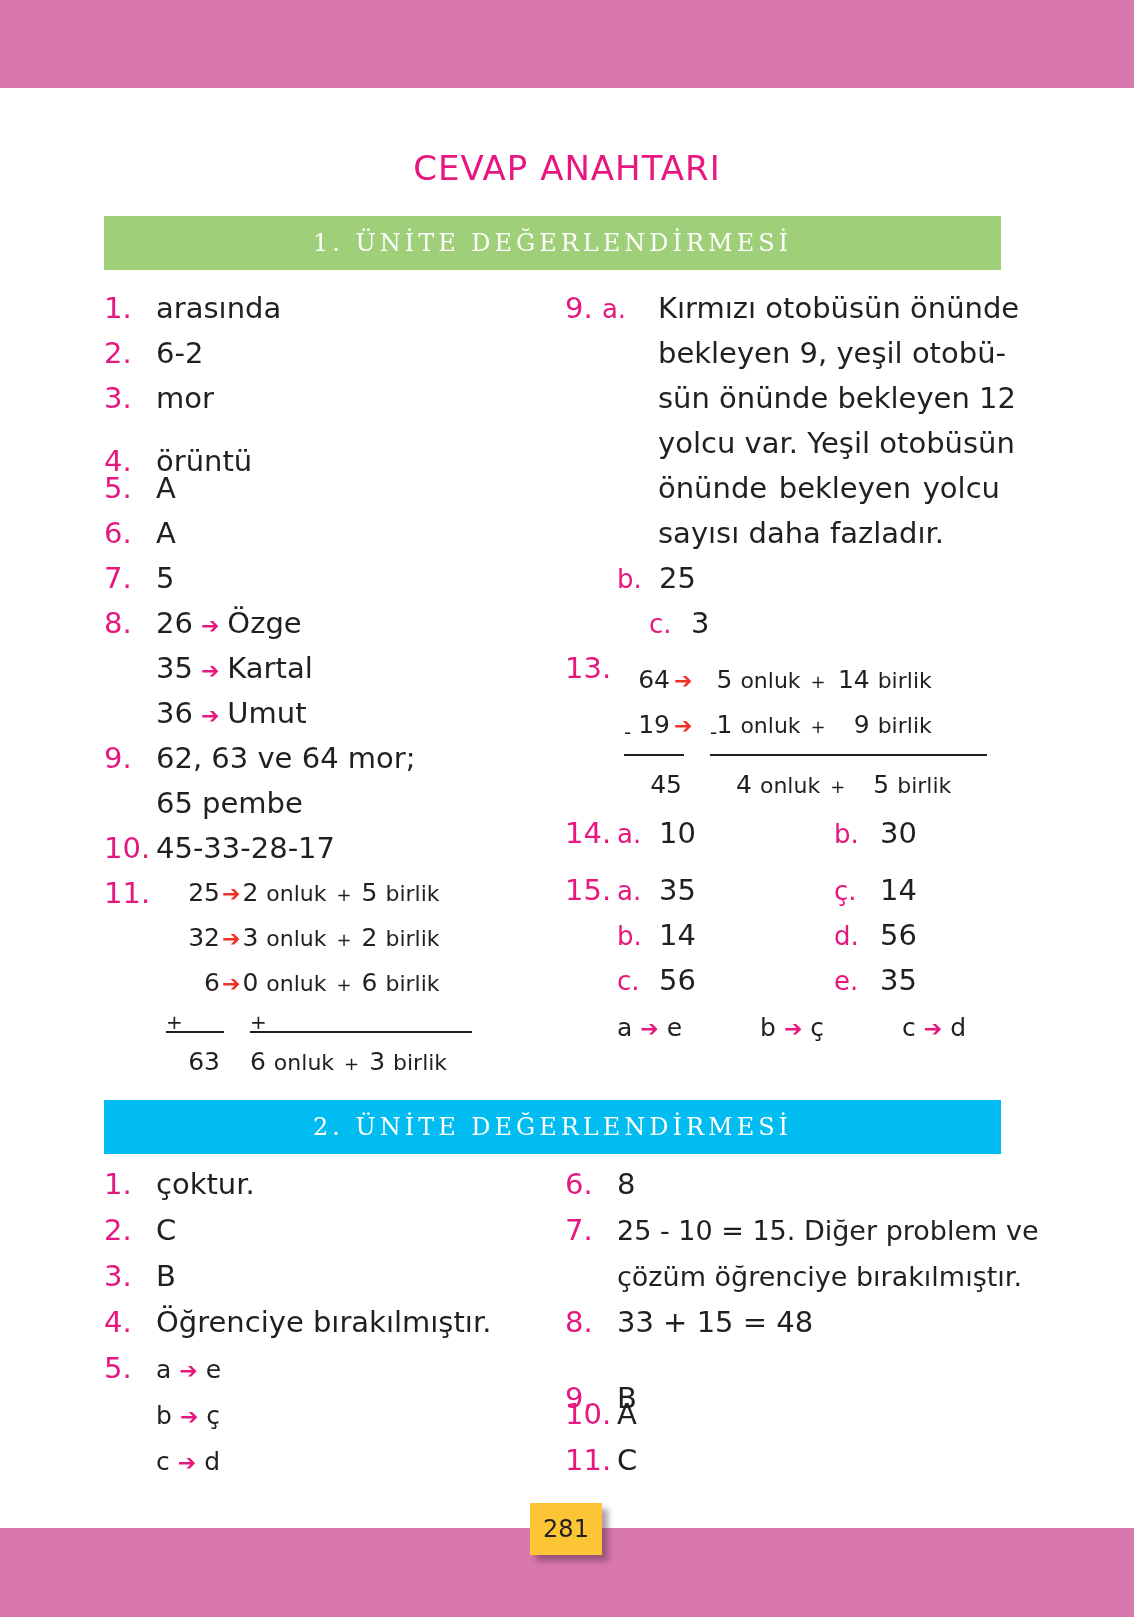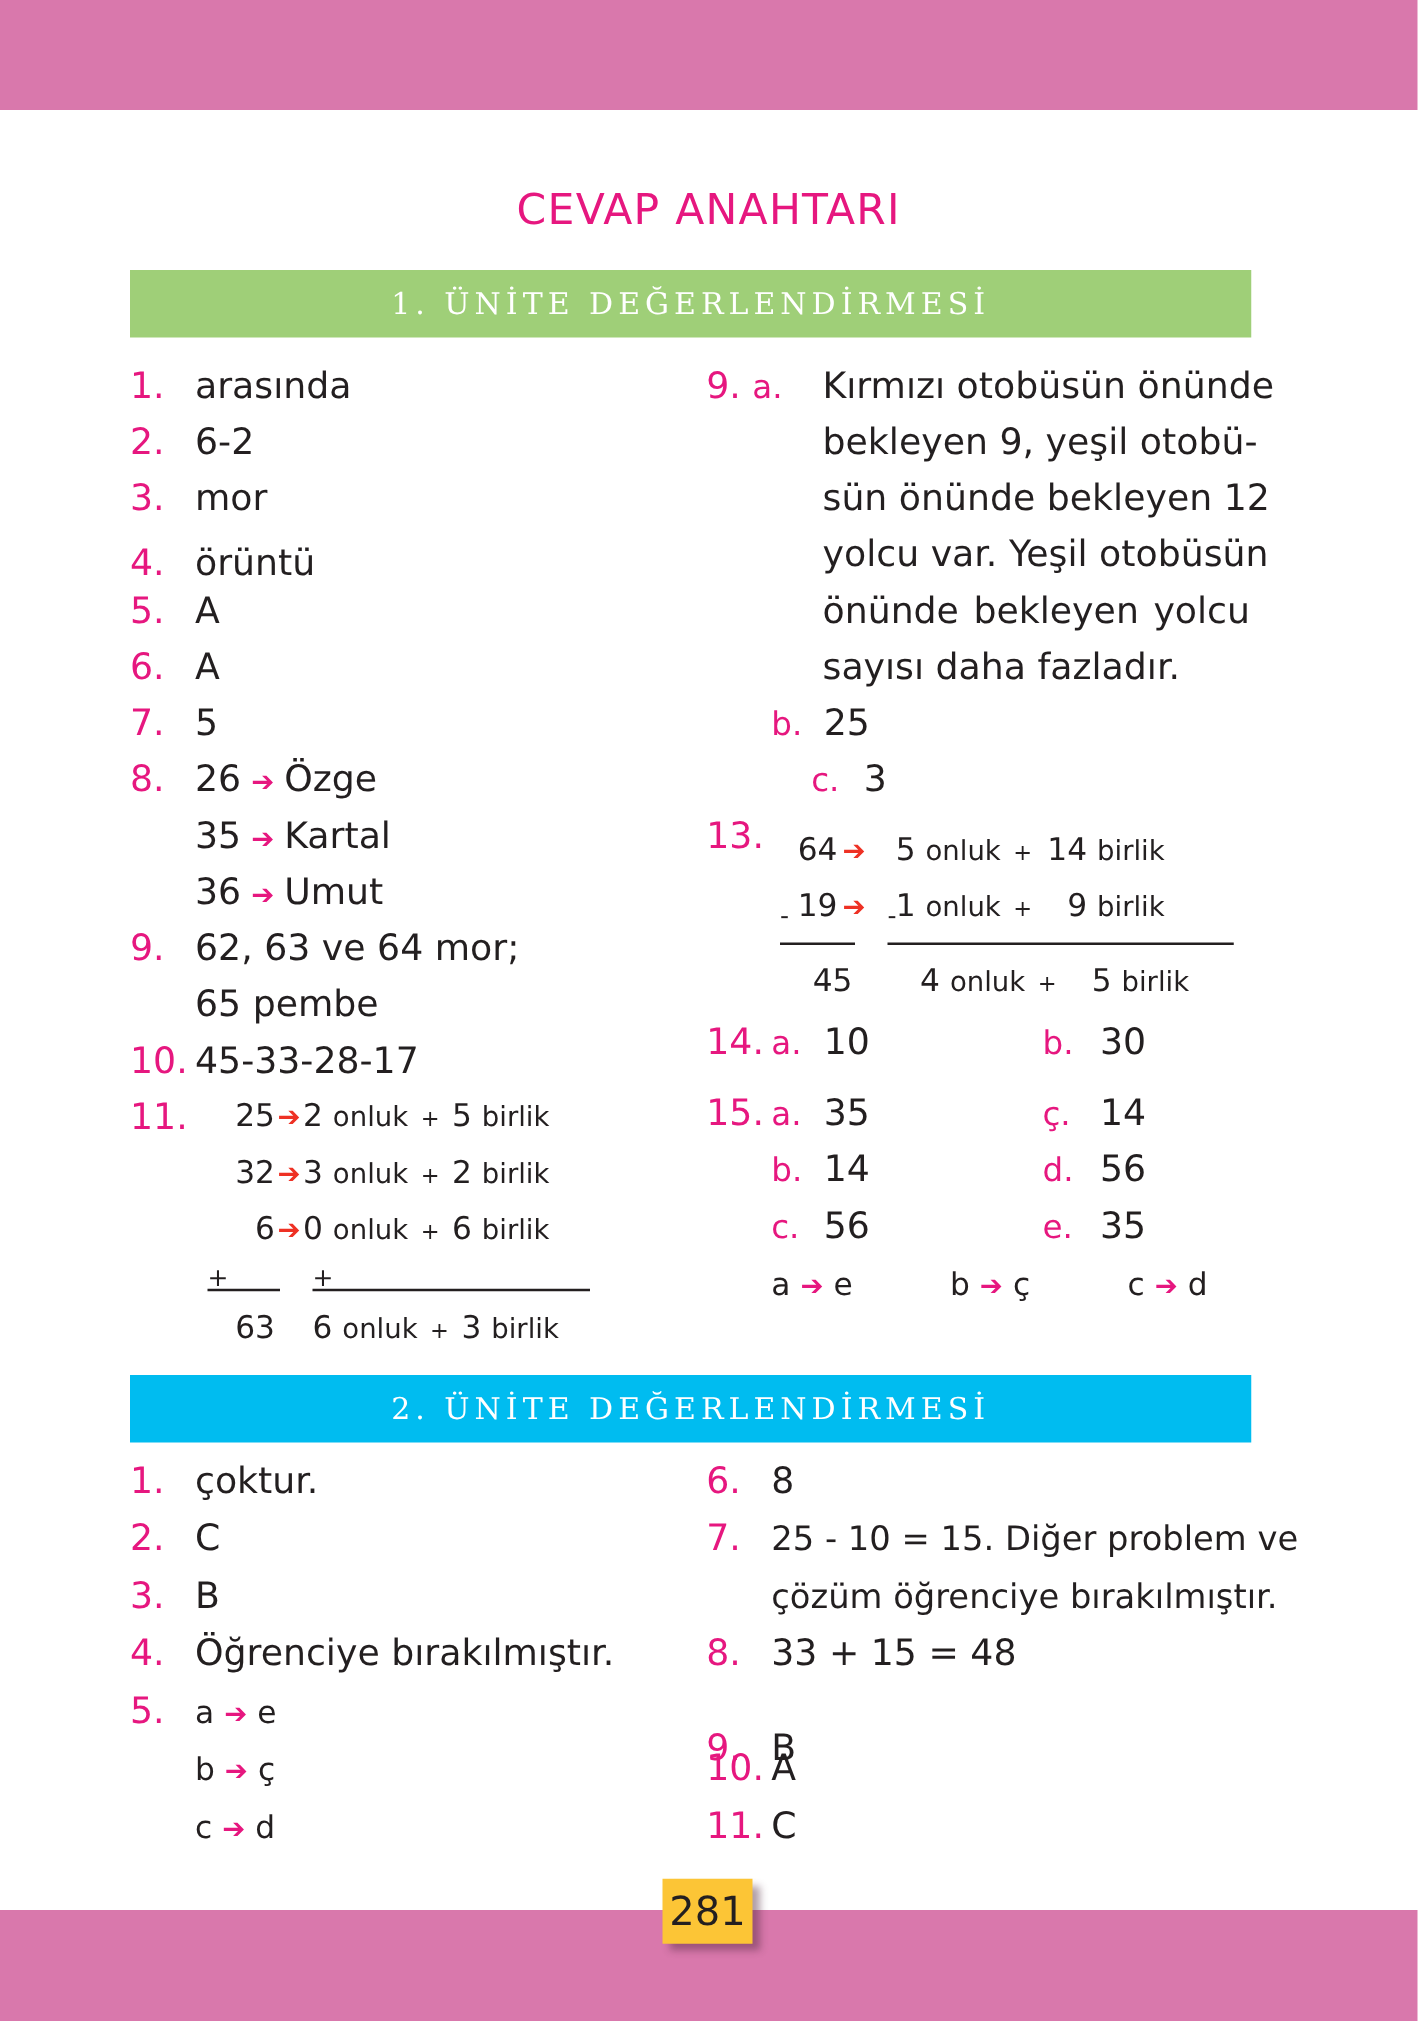--- a/index.html
+++ b/index.html
@@ -27,37 +27,37 @@
   .sub { color: #e6177f; display: inline-block; font-size: 26px; }
   .arrow { color: #e6177f; font-size: 22px; display: inline-block; margin: 0 8px; }
   .arrow.red { color: #ee3124; }
   .small { font-size: 25px; }
   .op { font-size: 18px; display: inline-block; margin: 0 10px; }
   .rule { position: absolute; height: 2px; background: #231f20; }
   .sign { position: absolute; font-size: 20px; }
   .justify-line { position: absolute; font-size: 29px; line-height: 44px; white-space: nowrap; text-align: justify; text-align-last: justify; }
   .page-number {
     position: absolute; left: 530px; top: 1503px; width: 72px; height: 52px;
-    background: #fcc536; color: #231f20; font-size: 32px; line-height: 52px;
+    background: #fcc536; color: #231f20; font-size: 24px; line-height: 52px;
     text-align: center; box-shadow: 6px 6px 6px rgba(80,40,60,0.45);
   }
 </style>
 </head>
 <body>
 
 <div class="top-band"></div>
 
 <div class="page-title">CEVAP ANAHTARI</div>
 
 <div class="section-bar bar-green">1. ÜNİTE DEĞERLENDİRMESİ</div>
 
 <div class="item" style="left:104px; top:286px;"><span class="num" style="width:52px">1.</span><span>arasında</span></div>
 <div class="item" style="left:104px; top:331px;"><span class="num" style="width:52px">2.</span><span>6-2</span></div>
 <div class="item" style="left:104px; top:376px;"><span class="num" style="width:52px">3.</span><span>mor</span></div>
-<div class="item" style="left:104px; top:428px;"><span class="num" style="width:52px">4.</span><span>örüntü</span></div>
+<div class="item" style="left:104px; top:439px;"><span class="num" style="width:52px">4.</span><span>örüntü</span></div>
 <div class="item" style="left:104px; top:466px;"><span class="num" style="width:52px">5.</span><span>A</span></div>
 <div class="item" style="left:104px; top:511px;"><span class="num" style="width:52px">6.</span><span>A</span></div>
 <div class="item" style="left:104px; top:556px;"><span class="num" style="width:52px">7.</span><span>5</span></div>
 
 <div class="item" style="left:104px; top:601px;"><span class="num" style="width:52px">8.</span><span>26</span><span class="arrow">➔</span><span>Özge</span></div>
 <div class="item" style="left:156px; top:646px;"><span>35</span><span class="arrow">➔</span><span>Kartal</span></div>
 <div class="item" style="left:156px; top:691px;"><span>36</span><span class="arrow">➔</span><span>Umut</span></div>
 
 <div class="item" style="left:104px; top:736px;"><span class="num" style="width:52px">9.</span><span>62, 63 ve 64 mor;</span></div>
 <div class="item" style="left:156px; top:781px;"><span>65 pembe</span></div>

